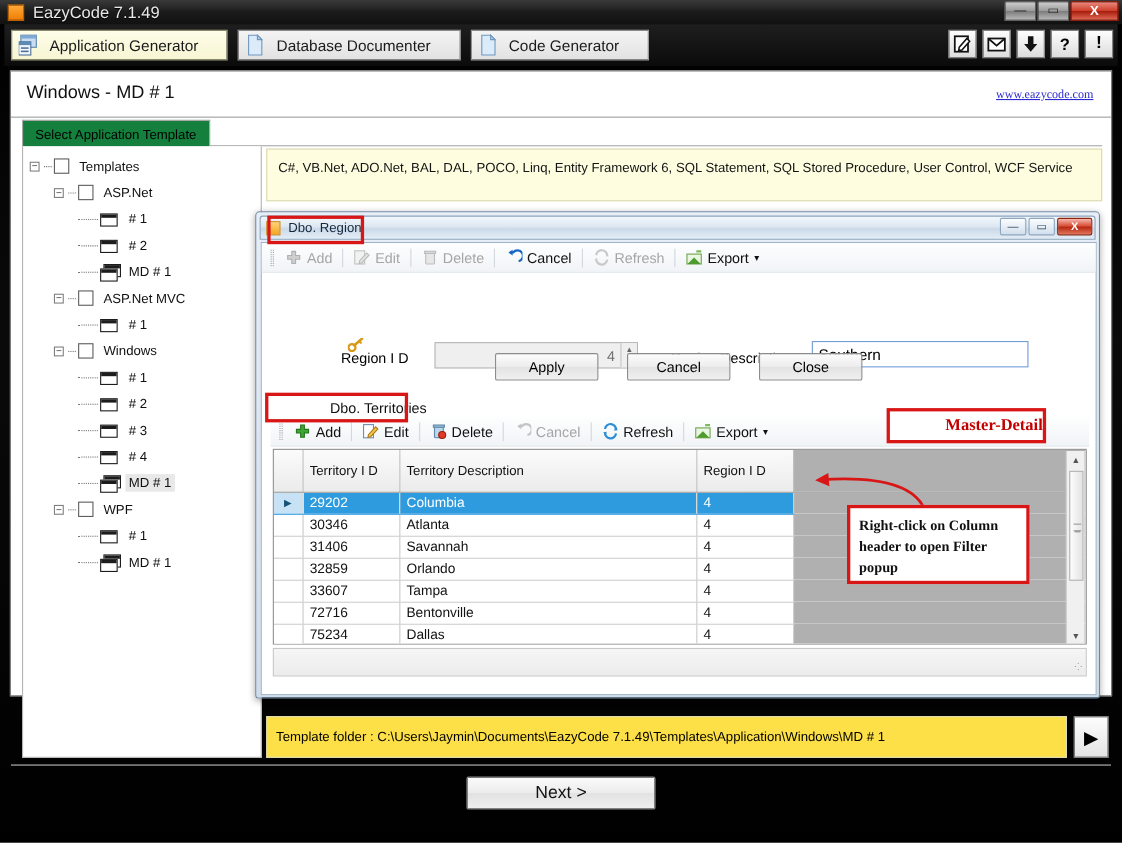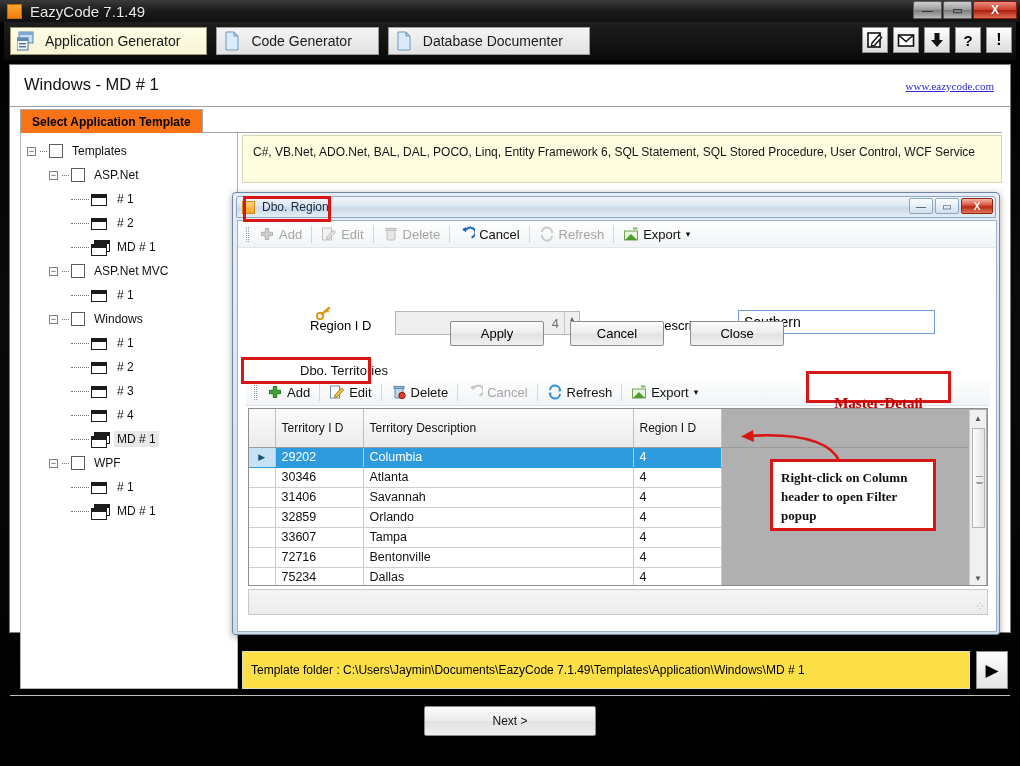--- a/index.html
+++ b/index.html
@@ -88,21 +88,21 @@
     font-family:"Liberation Serif", serif;
   }
 
   
   .tabstrip{
     position:absolute; left:10px; top:44px; width:982px; height:24px;
   }
   .tabstrip .ttab{
     position:absolute; left:0; top:0; height:24px;
     padding:0 11px; line-height:24px; font-size:12px;
-    background:#f97316; border:1px solid #a8a8a8; border-bottom:none;font-weight:bold;
+    background:#15803d; border:1px solid #a8a8a8; border-bottom:none;
   }
   .tabstrip .tline{
     position:absolute; left:0; top:23px; width:982px; height:1px; background:#a8a8a8;
   }
 
   
   .tree-panel{
     position:absolute; left:10px; top:68px; width:218px; height:556px;
     background:#fff; border:1px solid #b4b4b4; border-top:none;
     overflow:hidden;
@@ -157,21 +157,21 @@
     display:flex; align-items:center; justify-content:center;
   }
 
   .bottom-sep{
     position:absolute; left:0; top:630px; width:1000px; height:1px; background:#bdbdbd;
   }
   .next-btn{
     position:absolute; left:414px; top:641px; width:172px; height:30px;
     background:linear-gradient(180deg,#fbfbfb 0%,#ececec 48%,#e2e2e2 52%,#efefef 100%);
     border:1px solid #8a8a8a; border-radius:2px;
-    font-size:12px; color:#111;
+    font-size:16px; color:#111;
     display:flex; align-items:center; justify-content:center;
     font-family:"Liberation Sans", sans-serif;
   }
 
   
   .dlg{
     position:absolute; left:222px; top:127px; width:768px; height:443px;
     background:linear-gradient(180deg,#e7eef7,#cfdcea);
     border:1px solid #6f87a3;
     border-radius:4px 4px 3px 3px;
@@ -361,31 +361,31 @@
       <span class="tablabel">Application Generator</span>
     </div>
 
     <div class="apptab plain">
       <span class="tabico">
         <svg width="18" height="20" viewBox="0 0 18 20">
           <path d="M3 1 h8 l4 4 v14 h-12 z" fill="#dcebfa" stroke="#6f97bf"></path>
           <path d="M11 1 v4 h4 z" fill="#b2cfe9" stroke="#6f97bf"></path>
         </svg>
       </span>
-      <span class="tablabel">Code Generator</span>
+      <span class="tablabel">Database Documenter</span>
     </div>
 
     <div class="apptab plain">
       <span class="tabico">
         <svg width="18" height="20" viewBox="0 0 18 20">
           <path d="M3 1 h8 l4 4 v14 h-12 z" fill="#dcebfa" stroke="#6f97bf"></path>
           <path d="M11 1 v4 h4 z" fill="#b2cfe9" stroke="#6f97bf"></path>
         </svg>
       </span>
-      <span class="tablabel">Database Documenter</span>
+      <span class="tablabel">Code Generator</span>
     </div>
   </div>
 
   <div class="tools-right">
     <div class="toolbtn">
       <svg width="18" height="18" viewBox="0 0 18 18">
         <rect x="2" y="2" width="12" height="14" fill="#fff" stroke="#111" stroke-width="1.6"></rect>
         <path d="M6 12 L13 4 l2.5 2.5 L8.5 14.5 L5.5 15 z" fill="#fff" stroke="#111" stroke-width="1.4"></path>
       </svg>
     </div>
@@ -813,21 +813,21 @@
       </div>
     </div>
 
   </div>
 
   <div class="redbox" style="left:243px; top:196px; width:88px; height:26px;"></div>
 
   <div class="redbox" style="left:241px; top:357px; width:130px; height:27px;"></div>
 
   <div class="redbox" style="left:806px; top:371px; width:145px; height:32px; background:#fff;">
-    <span class="annot-text" style="left:0; top:16px; width:139px; height:26px; line-height:26px; text-align:center; font-size:15px;">Master-Detail</span>
+    <span class="annot-text" style="left:0; top:0; width:139px; height:26px; line-height:26px; text-align:right; font-size:15px;">Master-Detail</span>
   </div>
 
   <svg style="position:absolute; left:735px; top:430px; width:110px; height:45px; pointer-events:none;">
     <path d="M105 32 C 95 10, 60 3, 12 6" fill="none" stroke="#d81616" stroke-width="2.6"></path>
     <path d="M18 0 L6 6.5 L19 12 z" fill="#d81616"></path>
   </svg>
 
   <div class="callout" style="left:770px; top:459px; width:166px; height:72px;">
     <span>Right-click on Column header to open Filter popup</span>
   </div>

